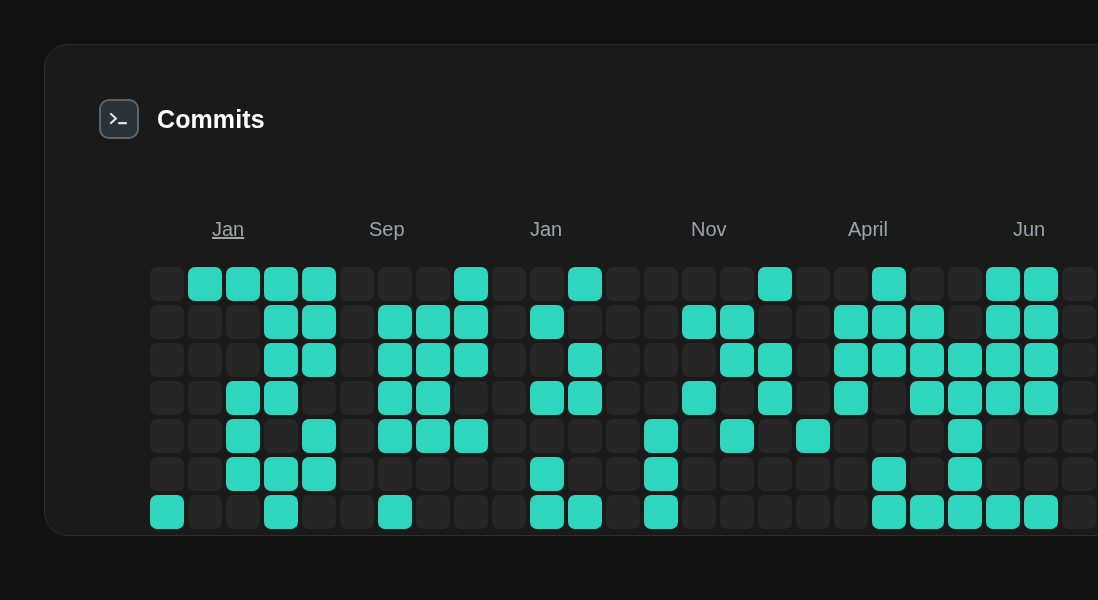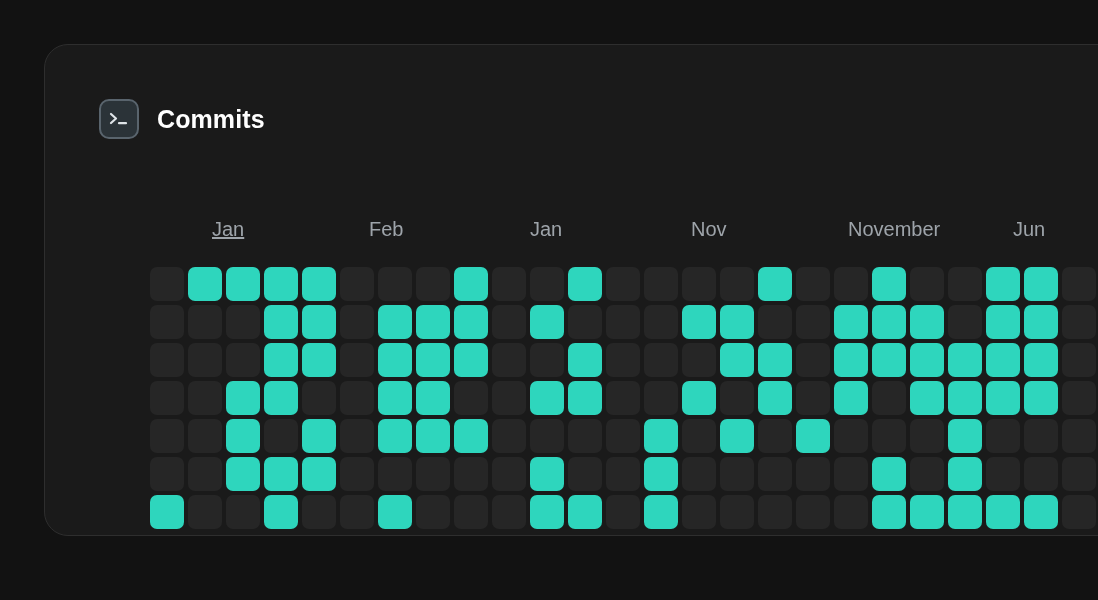--- a/index.html
+++ b/index.html
@@ -105,24 +105,24 @@
       <svg width="22" height="16" viewBox="0 0 22 16" aria-hidden="true">
         <path d="M3 3 L8 7.5 L3 12" fill="none" stroke="#dfe4e8" stroke-width="2.2" stroke-linecap="round" stroke-linejoin="round"></path>
         <path d="M11 12.2 L18 12.2" fill="none" stroke="#dfe4e8" stroke-width="2.2" stroke-linecap="round"></path>
       </svg>
     </span>
     <span id="card-title">Commits</span>
   </div>
 
   <div id="month-axis">
       <span class="month-label" style="left: 62px; text-decoration: underline;">Jan</span>
-      <span class="month-label" style="left: 219px;">Feb</span>
+      <span class="month-label" style="left: 219px;">Sep</span>
       <span class="month-label" style="left: 380px;">Jan</span>
       <span class="month-label" style="left: 541px;">Nov</span>
-      <span class="month-label" style="left: 698px;">November</span>
+      <span class="month-label" style="left: 698px;">April</span>
       <span class="month-label" style="left: 863px;">Jun</span>
     </div>
 
   <div id="commit-grid">
       <div class="cell" style="background: rgb(38, 38, 38);"></div>
       <div class="cell" style="background: rgb(38, 38, 38);"></div>
       <div class="cell" style="background: rgb(38, 38, 38);"></div>
       <div class="cell" style="background: rgb(38, 38, 38);"></div>
       <div class="cell" style="background: rgb(38, 38, 38);"></div>
       <div class="cell" style="background: rgb(38, 38, 38);"></div>

